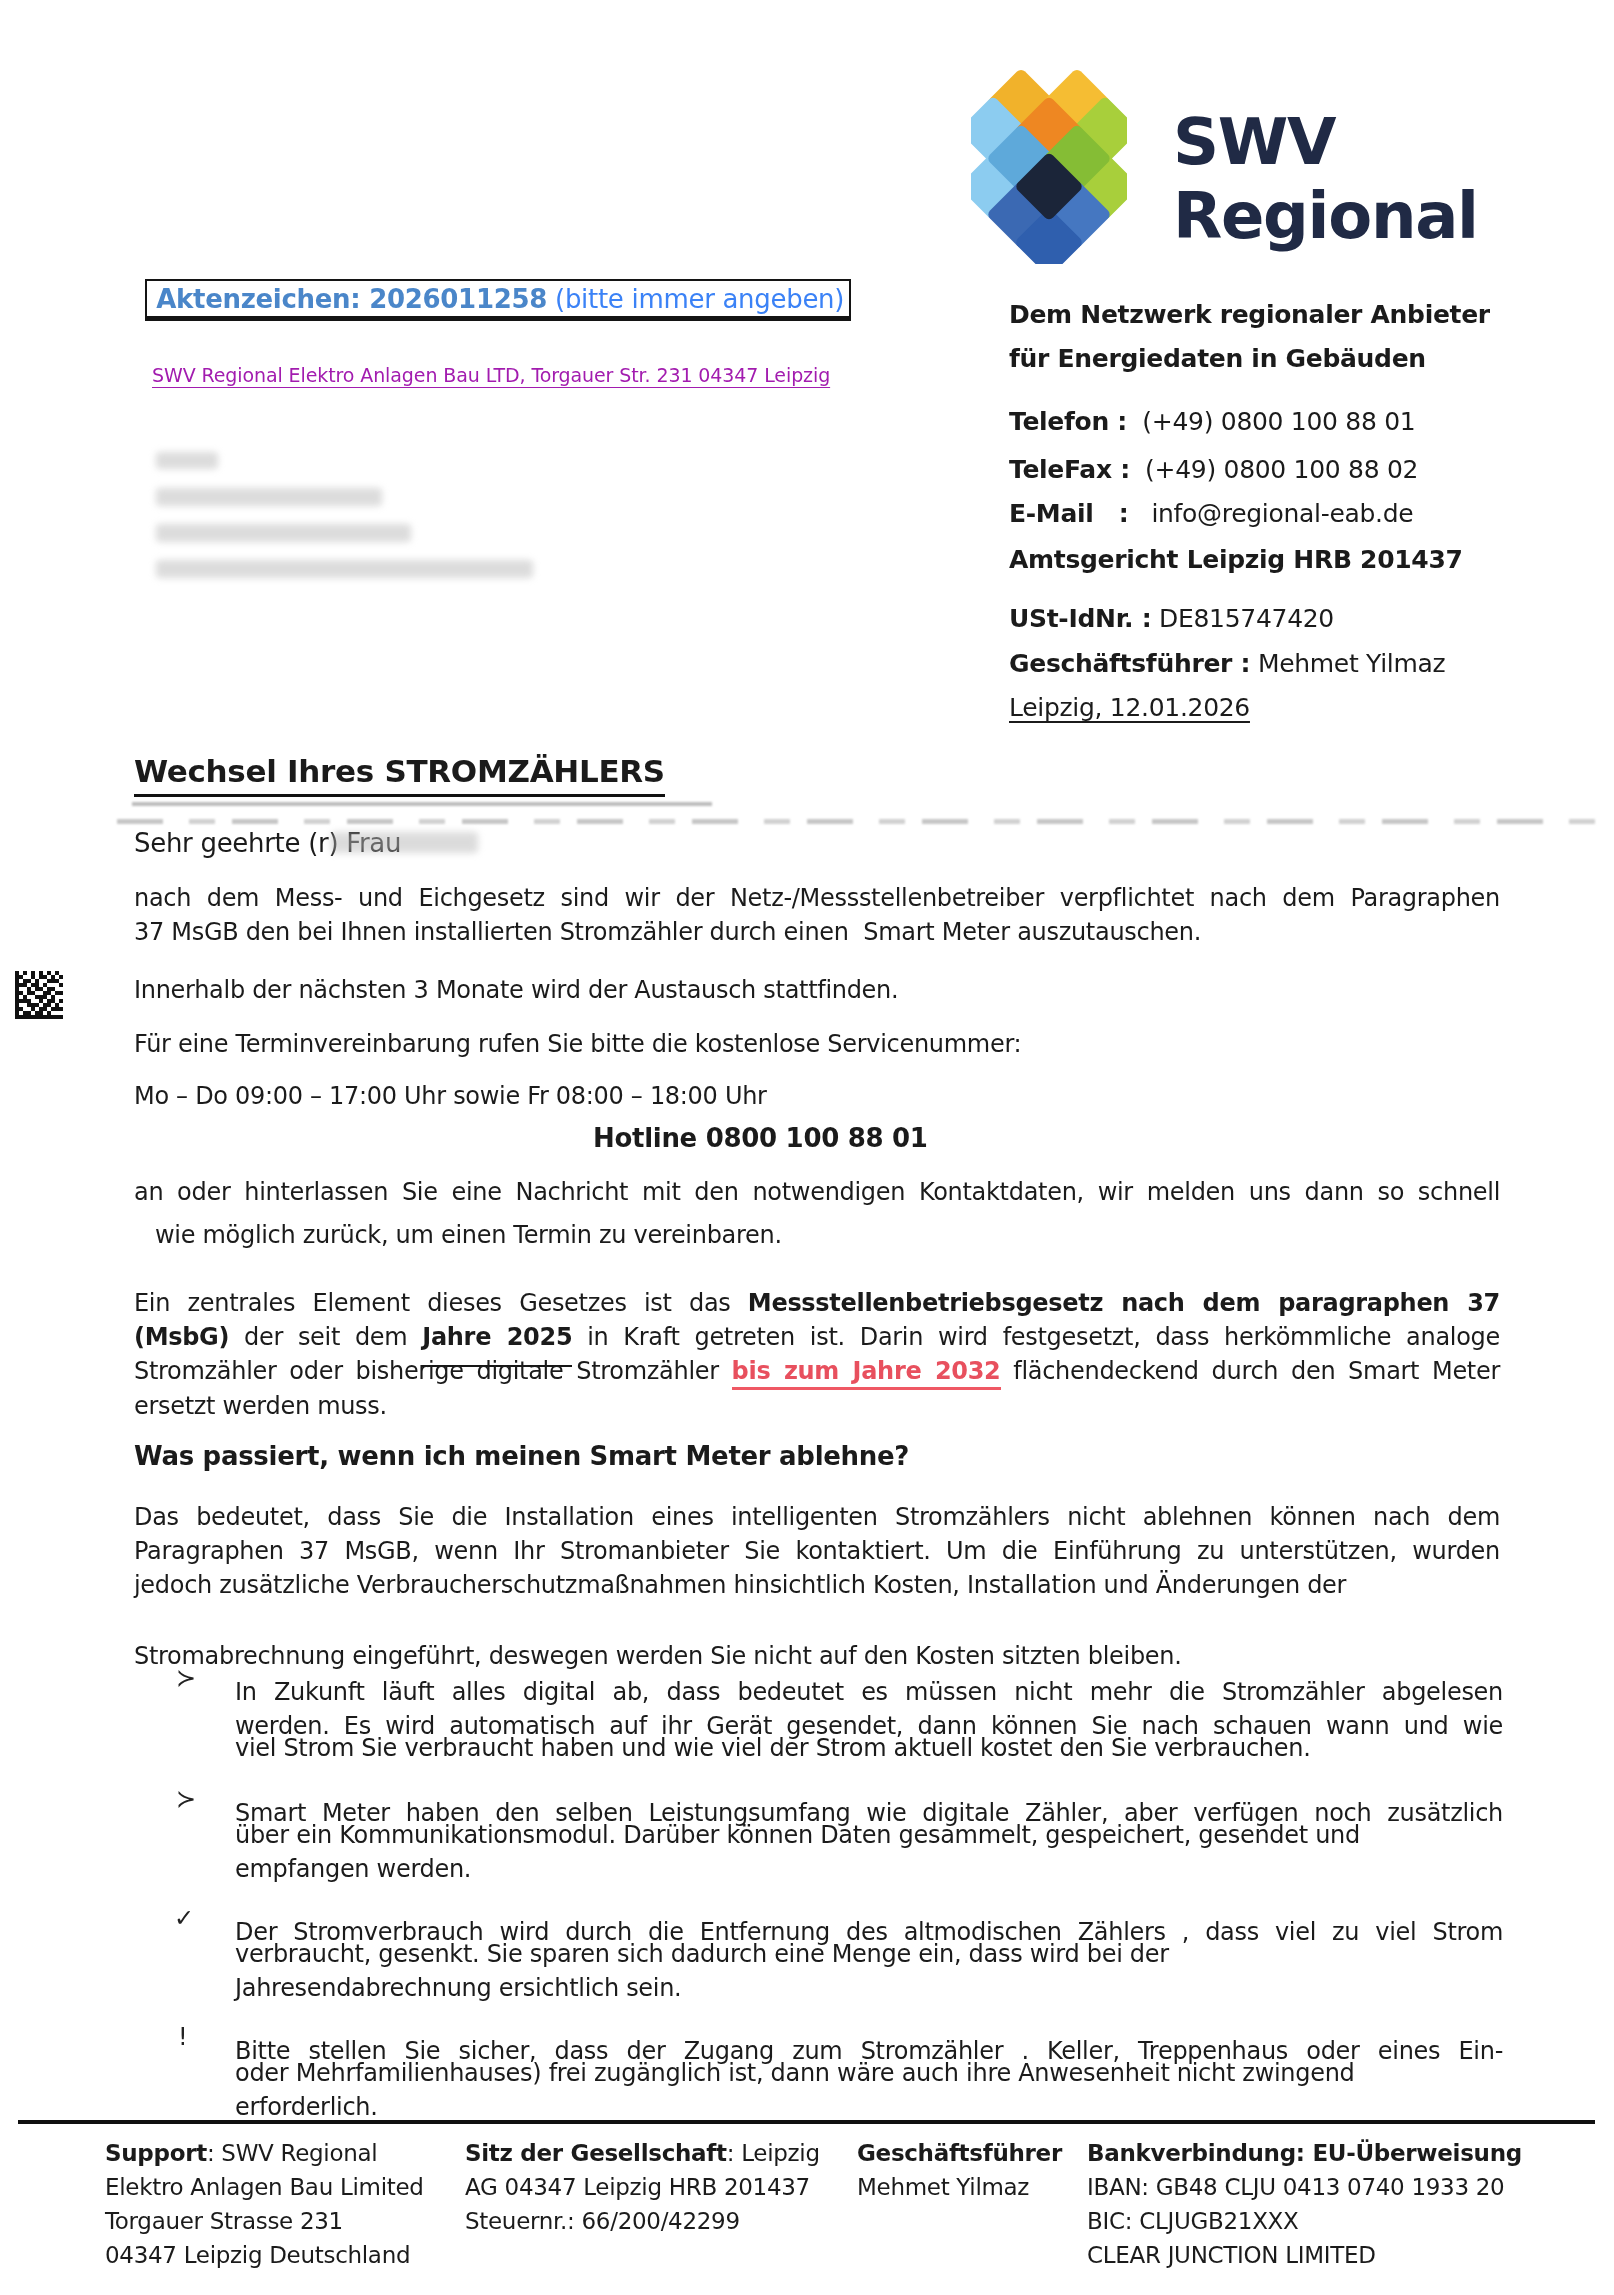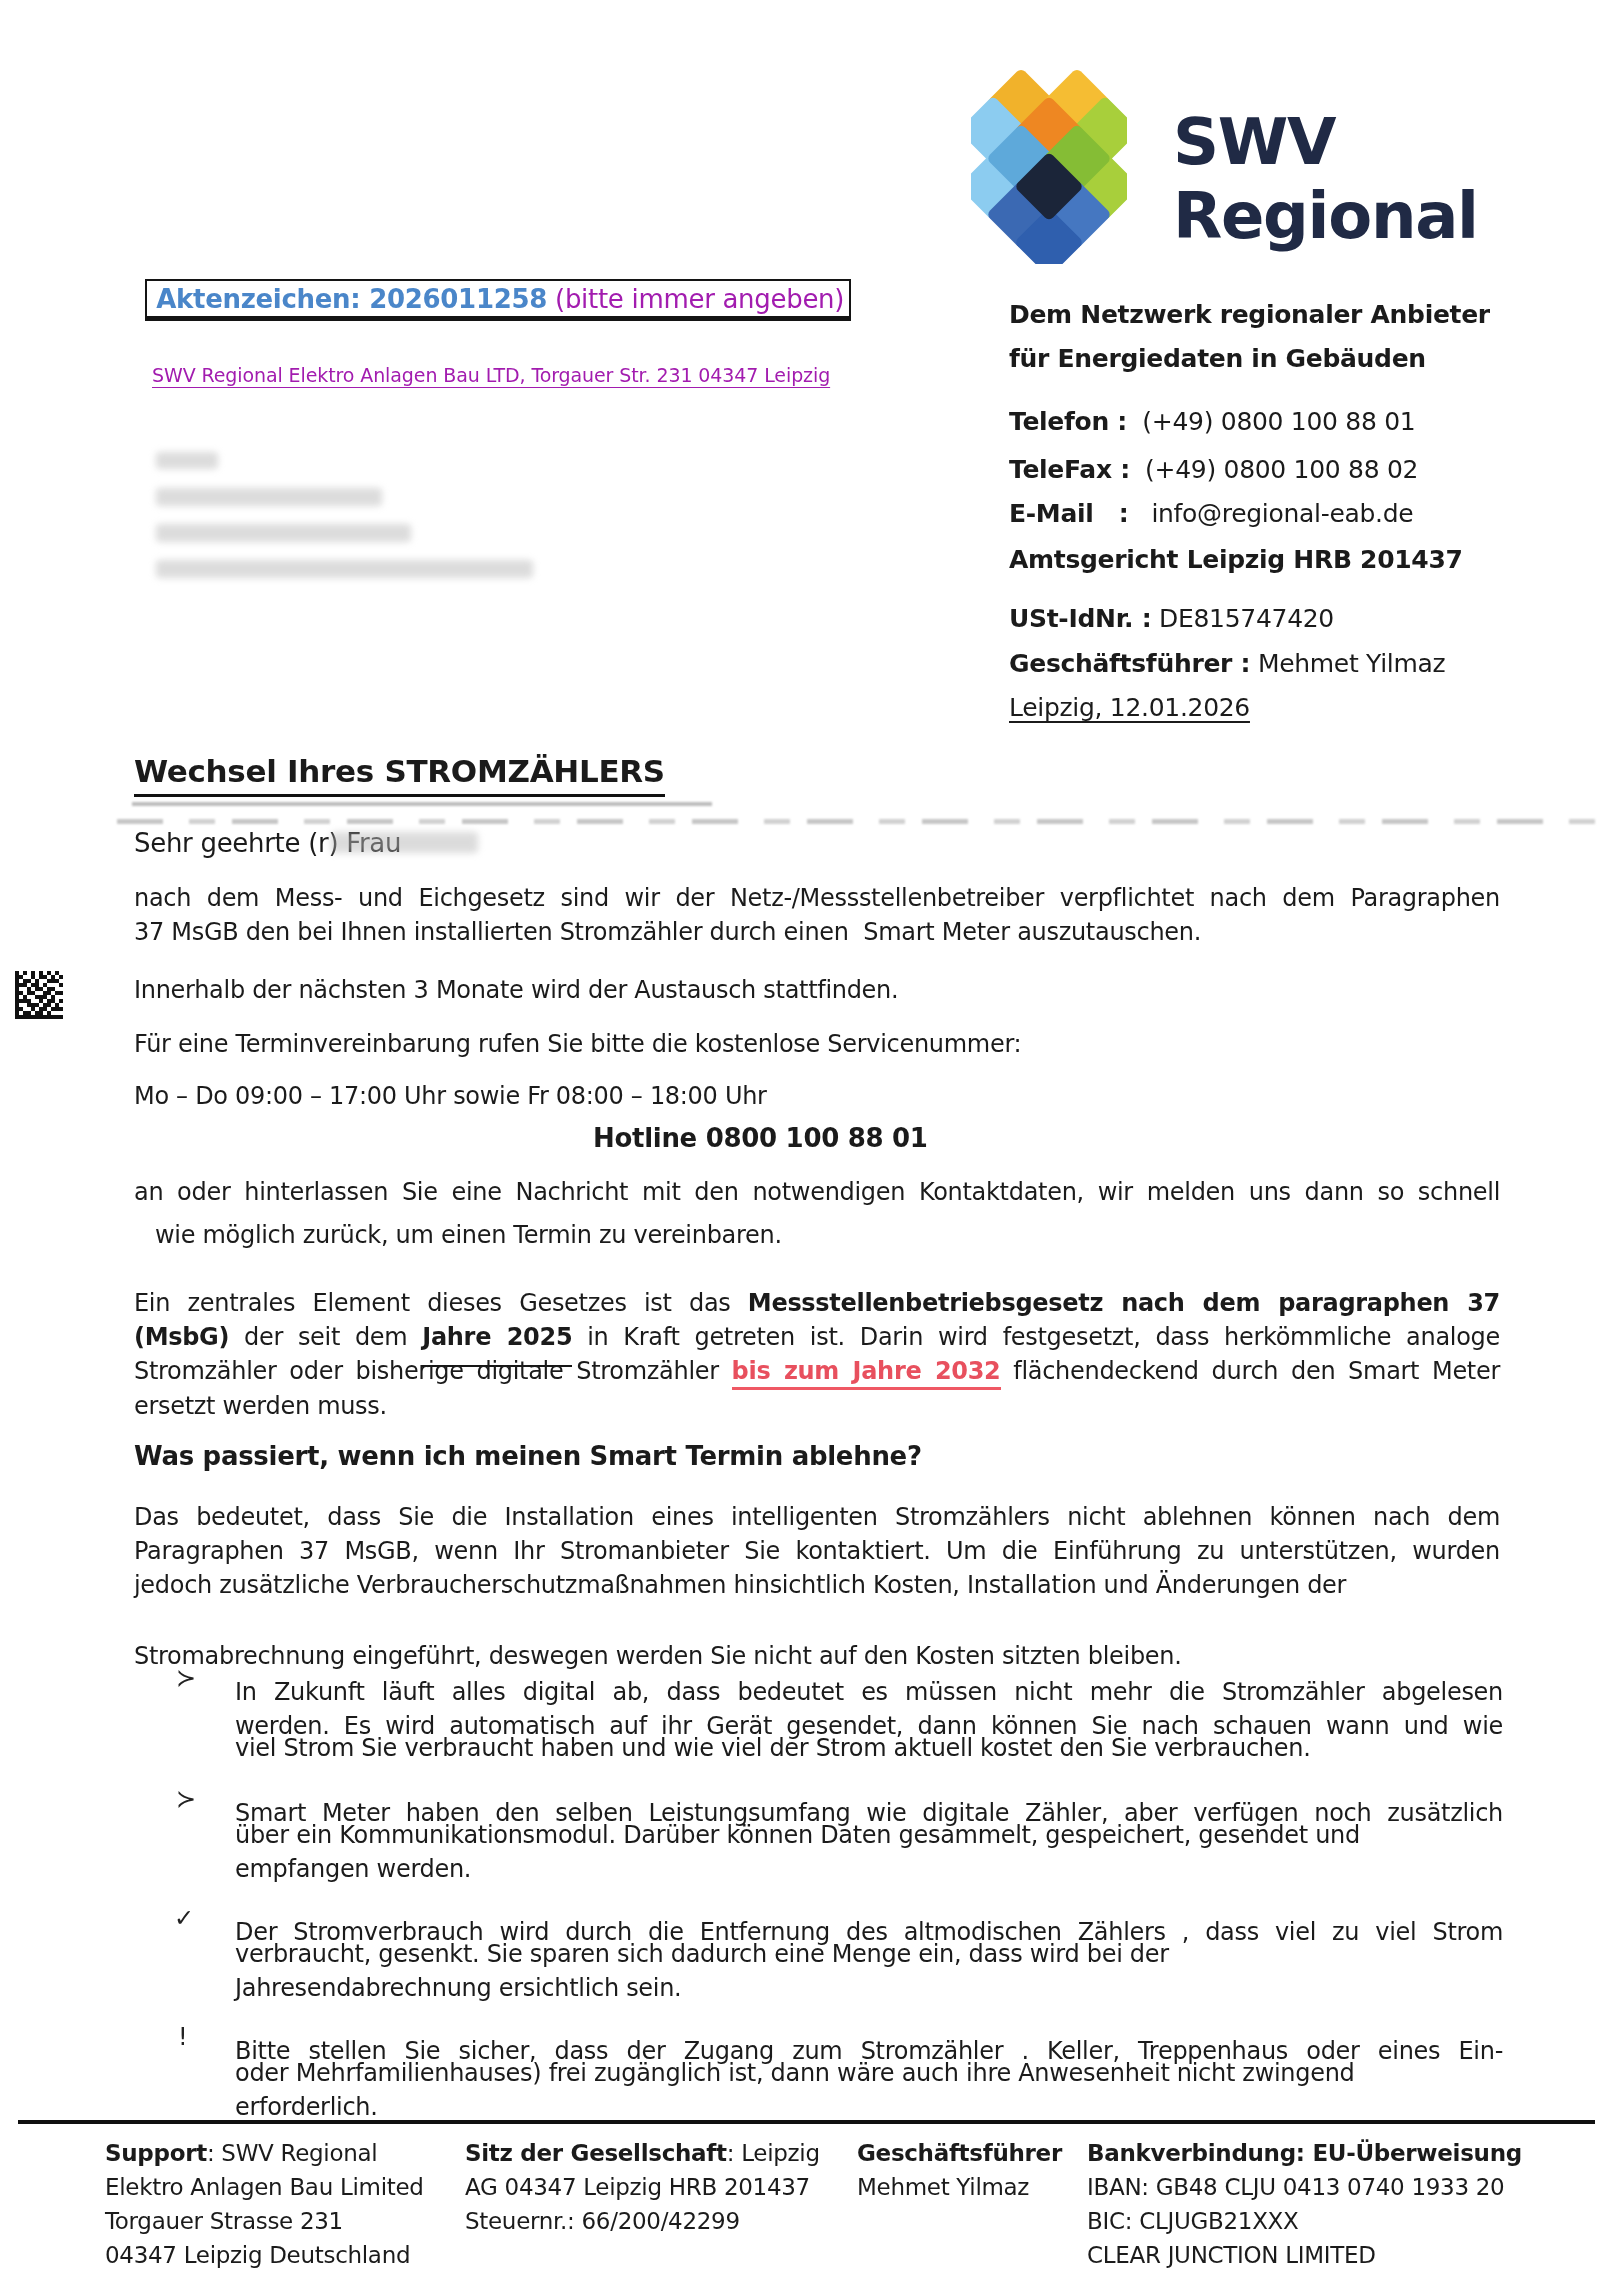--- a/index.html
+++ b/index.html
@@ -9,21 +9,21 @@
   .ln{font-size:24px;letter-spacing:-0.3px;white-space:pre;line-height:1.25;}
   .jl{white-space:normal;text-align:justify;text-align-last:justify;width:1366px;}
   .bl{width:1268px;margin-top:12px;}
   .b{font-weight:bold;}
   
   .logo-text{font-size:64px;font-weight:bold;color:#202a45;letter-spacing:-1.3px;}
   .akten-box{left:145px;top:279px;width:706px;height:42px;
              border:2.6px solid #141414;border-bottom-width:5.2px;background:#fff;
              display:flex;align-items:center;padding-left:9.2px;box-sizing:border-box;}
   .akten-box .ref{color:#4a86c9;font-weight:bold;font-size:26px;letter-spacing:-0.3px;white-space:pre;}
-  .akten-box .note{color:#a21caf;font-size:26px;letter-spacing:-0.3px;white-space:pre;}
+  .akten-box .note{color:#3b82f6;font-size:26px;letter-spacing:-0.3px;white-space:pre;}
   .sender{font-size:19px;letter-spacing:-0.1px;text-decoration:underline;
           text-underline-offset:4.6px;text-decoration-thickness:1.3px;color:#a21caf;white-space:pre;}
   .redact{background:#b9b9b9;filter:blur(3.9px);opacity:0.5;border-radius:3.9px;}
   .info{left:1009px;font-size:25px;letter-spacing:-0.3px;white-space:pre;}
   .info .lab{font-weight:bold;}
   .title{font-size:31px;font-weight:bold;letter-spacing:-0.3px;
          border-bottom:3.9px solid #111;padding-bottom:5.2px;white-space:pre;}
   .echo{background:#9a9a9a;filter:blur(1.3px);opacity:.65;}
   .streak{height:4.6px;opacity:.5;filter:blur(1px);
     background:repeating-linear-gradient(90deg,#8f8f8f 0 46px,transparent 46px 72px,#a5a5a5 72px 98px,transparent 98px 115px);}
@@ -189,21 +189,21 @@
 <div class="abs ln" style="left:134px;top:1081px;">Mo – Do 09:00 – 17:00 Uhr sowie Fr 08:00 – 18:00 Uhr</div>
 <div class="abs ln b" style="left:593px;top:1122px;font-size:26px;">Hotline 0800 100 88 01</div>
 <div class="abs ln jl" style="left:134px;top:1177px;">an oder hinterlassen Sie eine Nachricht mit den notwendigen Kontaktdaten, wir melden uns dann so schnell</div>
 <div class="abs ln" style="left:118px;top:1220px;margin-left:37px;">wie möglich zurück, um einen Termin zu vereinbaren.</div>
 
 <div class="abs ln jl" style="left:134px;top:1288px;"><span>Ein zentrales Element dieses Gesetzes ist das </span><span class="b">Messstellenbetriebsgesetz nach dem paragraphen 37</span></div>
 <div class="abs ln jl" style="left:134px;top:1322px;"><span class="b">(MsbG)</span><span> der seit dem </span><span class="hl-ul">Jahre 2025</span><span> in Kraft getreten ist. Darin wird festgesetzt, dass herkömmliche analoge</span></div>
 <div class="abs ln jl" style="left:134px;top:1356px;"><span>Stromzähler oder bisherige digitale Stromzähler </span><span class="hl-red">bis zum Jahre 2032</span><span> flächendeckend durch den Smart Meter</span></div>
 <div class="abs ln" style="left:134px;top:1391px;">ersetzt werden muss.</div>
 
-<div class="abs ln b" style="left:134px;top:1440px;font-size:26px;">Was passiert, wenn ich meinen Smart Termin ablehne?</div>
+<div class="abs ln b" style="left:134px;top:1440px;font-size:26px;">Was passiert, wenn ich meinen Smart Meter ablehne?</div>
 
 <div class="abs ln jl" style="left:134px;top:1502px;">Das bedeutet,  dass Sie die Installation eines intelligenten Stromzählers nicht ablehnen können nach dem</div>
 <div class="abs ln jl" style="left:134px;top:1536px;">Paragraphen 37 MsGB, wenn Ihr Stromanbieter Sie kontaktiert. Um die Einführung zu unterstützen, wurden</div>
 <div class="abs ln" style="left:134px;top:1570px;">jedoch zusätzliche Verbraucherschutzmaßnahmen hinsichtlich Kosten, Installation und Änderungen der</div>
 <div class="abs ln" style="left:134px;top:1604px;margin-top:37px;">Stromabrechnung eingeführt, deswegen werden Sie nicht auf den Kosten sitzten bleiben.</div>
 
 <div class="abs marker" style="left:176px;top:1664px;">≻</div>
 <div class="abs ln jl bl" style="left:235px;top:1665px;">In Zukunft läuft alles digital ab, dass bedeutet es müssen nicht mehr die Stromzähler abgelesen</div>
 <div class="abs ln jl bl" style="left:235px;top:1699px;">werden. Es wird automatisch auf ihr Gerät gesendet, dann können Sie nach schauen wann und wie</div>
 <div class="abs ln" style="left:235px;top:1733px;">viel Strom Sie verbraucht haben und wie viel der Strom aktuell kostet den Sie verbrauchen.</div>

